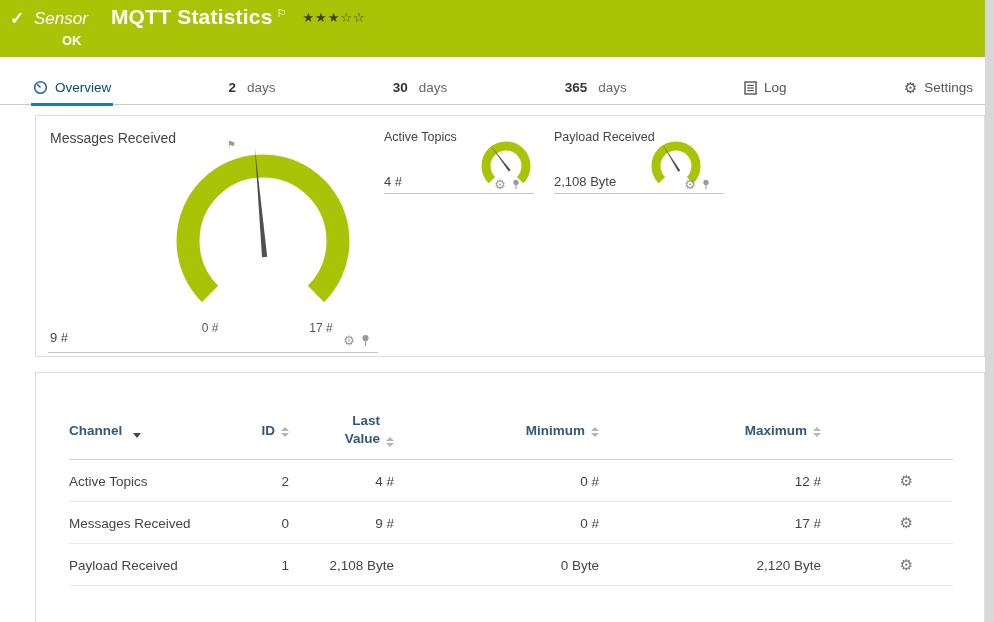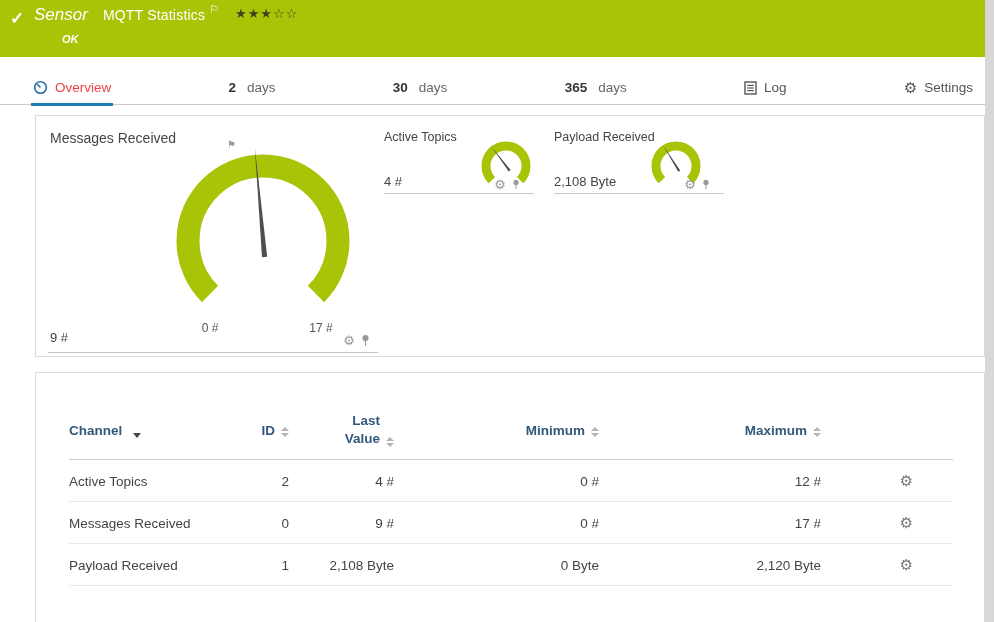--- a/index.html
+++ b/index.html
@@ -6,33 +6,33 @@
   html,body { margin:0; padding:0; }
   body {
     width: 994px; height: 622px; position: relative; overflow: hidden;
     background:#ffffff; font-family:"Liberation Sans", sans-serif; color:#444;
   }
 
   
   .topbar { position:absolute; left:0; top:0; width:985px; height:57px; background:#a9c306; color:#fff; }
   .check-ic { position:absolute; left:10px; top:8px; font-size:17px; font-weight:bold; color:#fff; }
   .title-row { position:absolute; left:34px; top:5px; display:flex; align-items:baseline; }
-  .sensor-kind { font-style:italic; font-size:17px; margin-right:15px; }
-  .sensor-title { font-size:14px; font-weight:normal; letter-spacing:0.2px; }
+  .sensor-kind { font-style:italic; font-size:17px; margin-right:23px; }
+  .sensor-title { font-size:21px; font-weight:bold; letter-spacing:0.2px; }
   .fav-flag { font-size:11px; margin-left:4px; position:relative; top:-7px; cursor:pointer; }
   .stars { margin-left:16px; color:#3d4220; font-size:13px; letter-spacing:1px; position:relative; top:-2px; cursor:pointer; }
-  .status-ok { position:absolute; left:62px; top:33px; font-size:11px; font-weight:bold;font-style:italic; }
+  .status-ok { position:absolute; left:62px; top:33px; font-size:13px; font-weight:bold; }
 
   
   .tabbar { position:absolute; left:0; top:71px; width:985px; height:34px;
     border-bottom:1px solid #c9c9c9; display:flex; align-items:center;
     justify-content:space-between; padding:0 12px 0 33px; }
   .tab { position:relative; display:flex; align-items:center; gap:7px; height:34px;
     font-size:13.5px; color:#555; cursor:pointer; white-space:nowrap; }
-  .tab.active { color:#ef4444; }
+  .tab.active { color:#0c4a6e; }
   .tab.active::after { content:''; position:absolute; left:-2px; right:-2px; bottom:-1px; height:3px; background:#1e7ab7; }
   .tab .num { color:#333; font-weight:bold; margin-right:4px; }
   .tab .unit { color:#666; }
   .tab svg { display:block; }
   .gear-glyph { font-style:normal; color:#555; font-size:15px; line-height:1; }
 
   
   .panel { position:absolute; background:#fff; border:1px solid #dcdcdc; }
   .panel-gauges { left:35px; top:115px; width:950px; height:242px; }
   .panel-table  { left:35px; top:372px; width:950px; height:400px; padding:26px 33px 10px 33px; }

